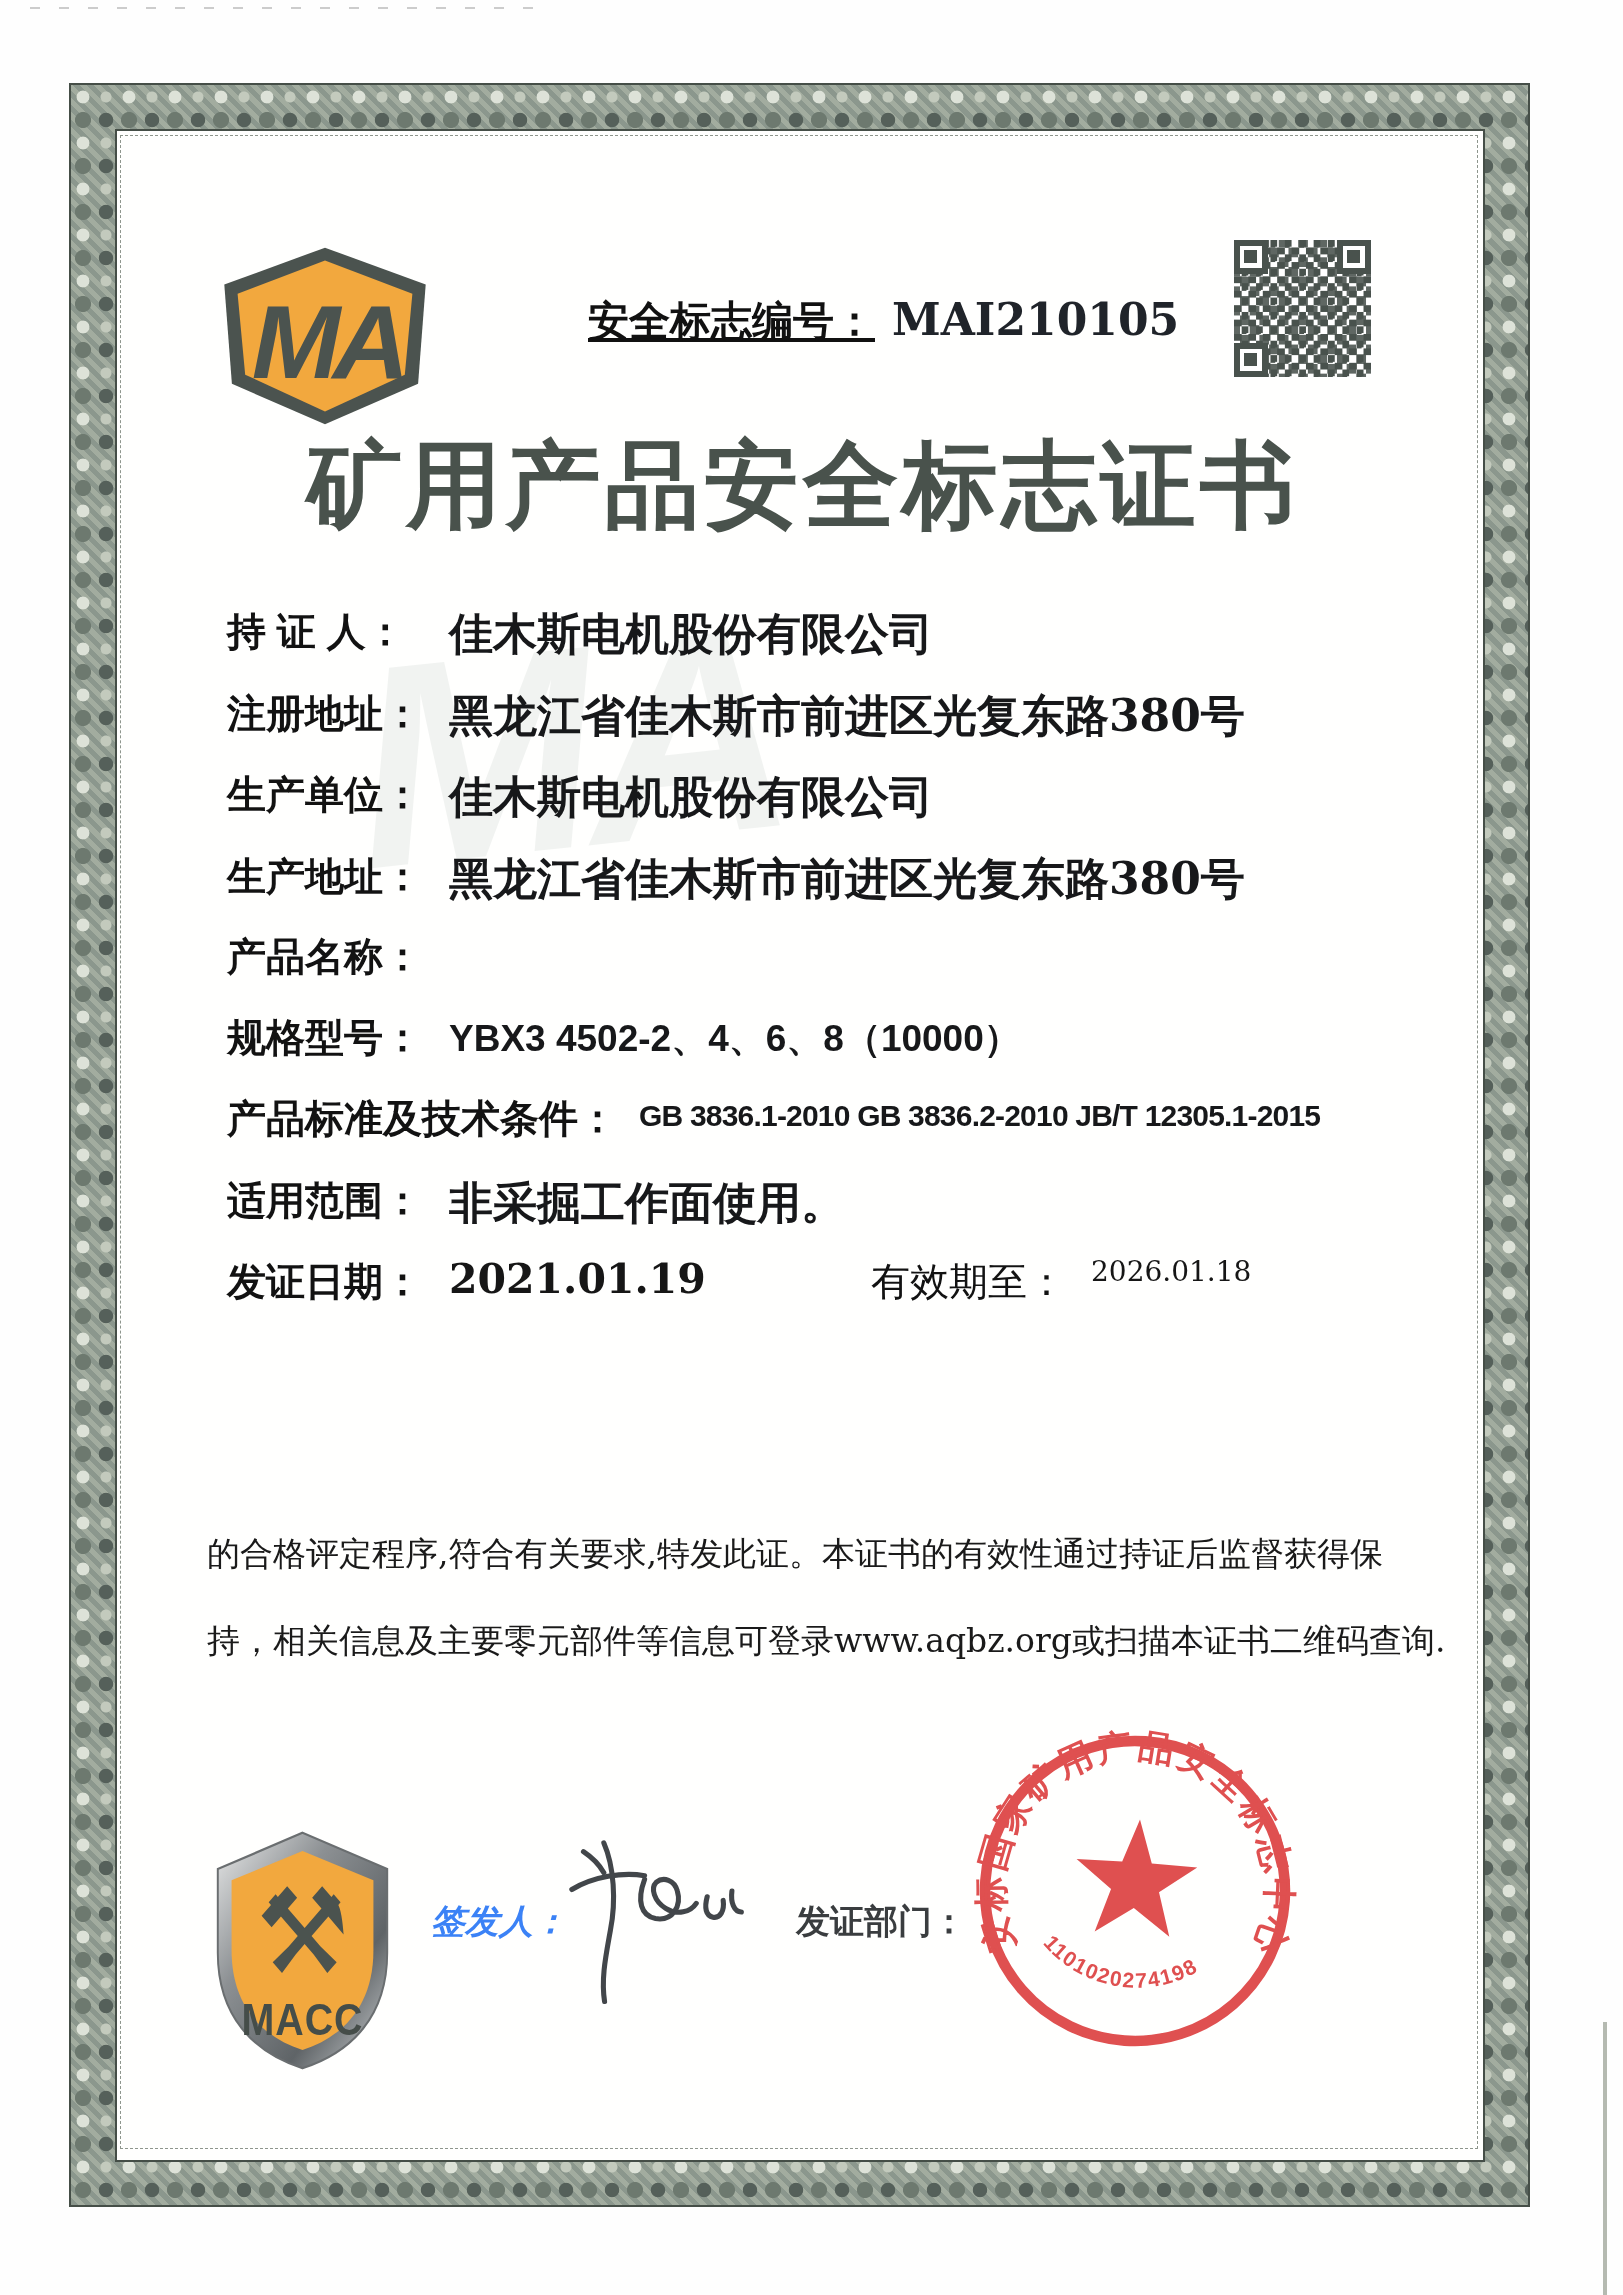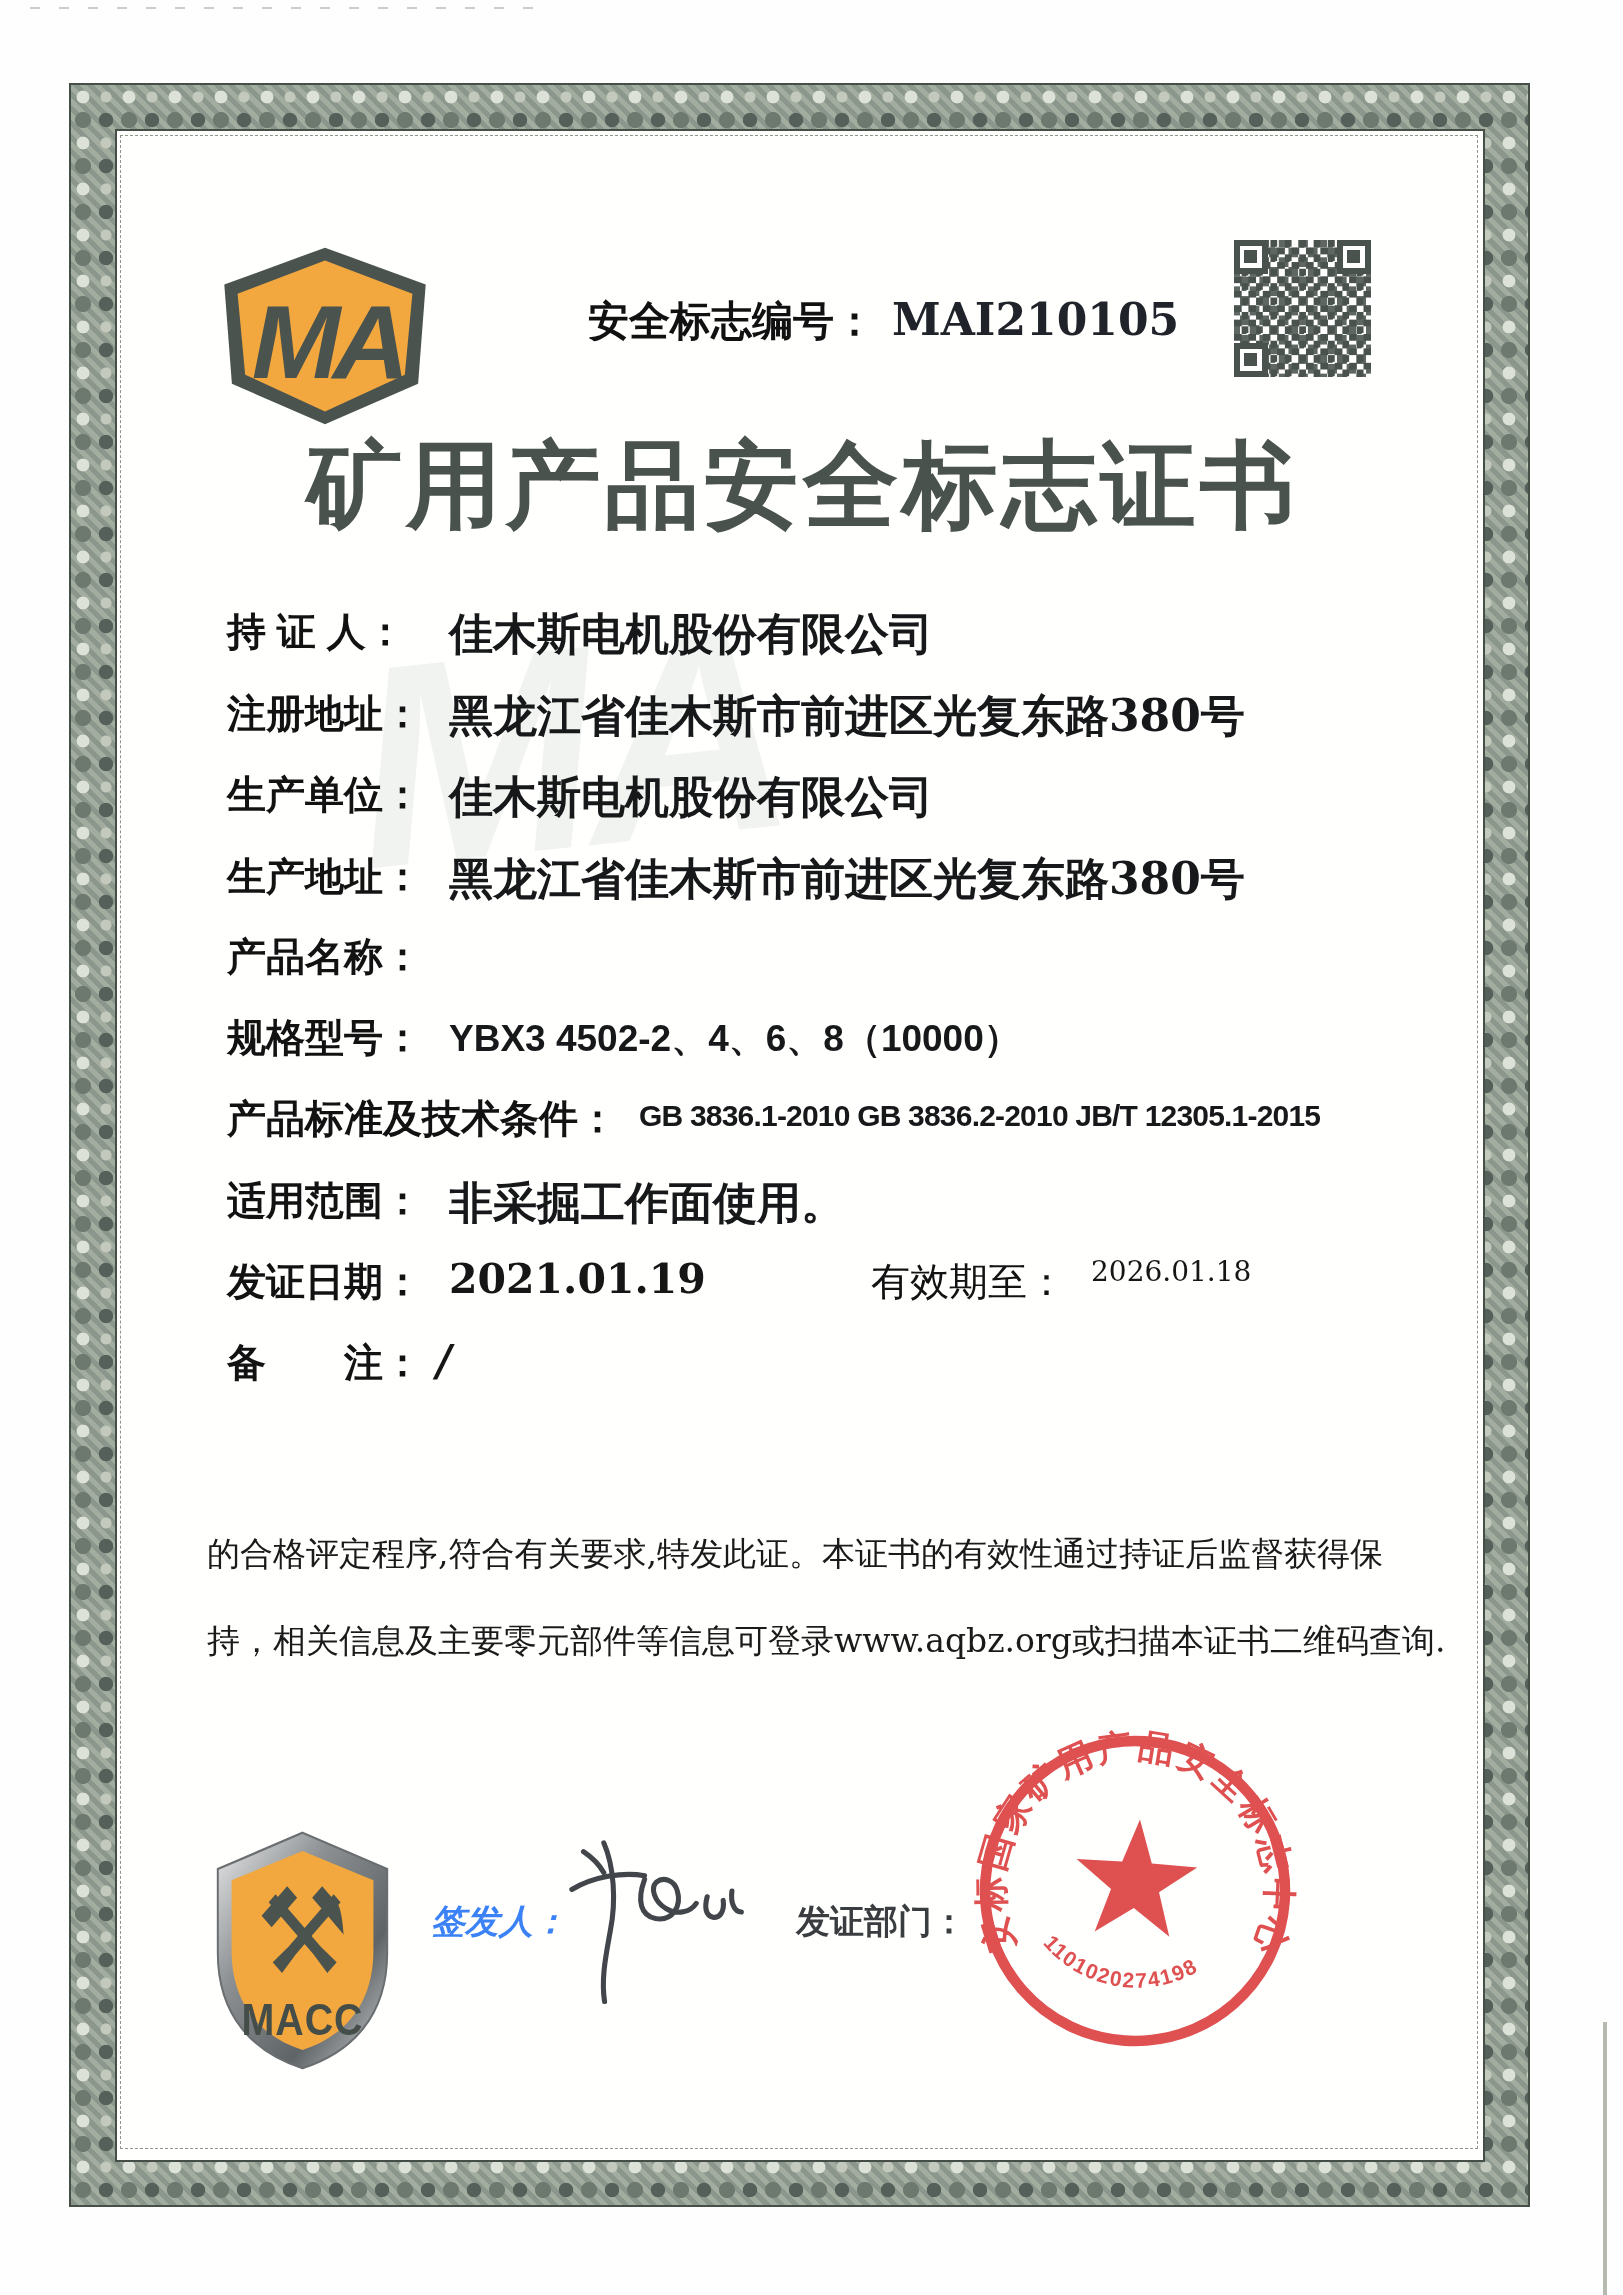--- a/index.html
+++ b/index.html
@@ -27,21 +27,21 @@
             box-sizing:border-box;border:1.7px dashed #8e968d;}
 
   
   .watermark{position:absolute;left:355px;top:583px;font-size:287px;font-weight:bold;
              font-style:italic;letter-spacing:-10px;color:rgba(122,134,126,0.10);
              transform:rotate(-6deg);user-select:none;}
 
   
   .ma-logo{position:absolute;left:211px;top:244px;width:228px;height:184px;}
   .sn-row{position:absolute;left:588px;top:294px;white-space:nowrap;}
-  .sn-label{font-weight:700;font-size:41px;color:#111;}
+  .sn-label{font-weight:700;font-size:41px;color:#111;text-decoration:underline;}
   .sn-value{font-family:"DejaVu Serif","Liberation Serif",serif;font-weight:600;
             font-size:44px;color:#20242a;margin-left:17px;}
 
   .qr{position:absolute;left:1231px;top:237px;width:142px;height:142px;background:#fff;}
   .qr-noise{position:absolute;inset:2.5px;
     background-image:
       conic-gradient(#49524d 0 90deg,transparent 0 180deg,#49524d 0 270deg,transparent 0),
       conic-gradient(rgba(73,82,77,.88) 0 90deg,transparent 0 180deg,rgba(73,82,77,.88) 0 270deg,transparent 0);
     background-position:0 0,6px 7.6px;background-size:14.4px 14.4px,19.4px 19.4px;}
   .finder{position:absolute;width:22px;height:22px;border:6.8px solid #49524d;background:#fff;}
@@ -144,24 +144,20 @@
     <span class="val">非采掘工作面使用。</span>
   </div>
 
   <div class="row" style="top:1255px">
     <span class="lbl">发证日期：</span>
     <span class="vdate1">2021.01.19</span>
     <span class="lbl2">有效期至：</span>
     <span class="vdate2">2026.01.18</span>
   </div>
 
-  <div class="row" style="top:1336px">
-    <span class="lbl">备　　注：</span>
-    <span class="vslash">/</span>
-  </div>
 
   <div class="para">
     <div class="pline">的合格评定程序,符合有关要求,特发此证。本证书的有效性通过持证后监督获得保</div>
     <div class="pline">持，相关信息及主要零元部件等信息可登录www.aqbz.org或扫描本证书二维码查询.</div>
   </div>
 
   <svg class="macc" viewBox="0 0 200 220" preserveAspectRatio="none">
     <defs>
       <linearGradient id="metal" x1="0" y1="0" x2="1" y2="1">
         <stop offset="0" stop-color="#e9eaea"></stop>

